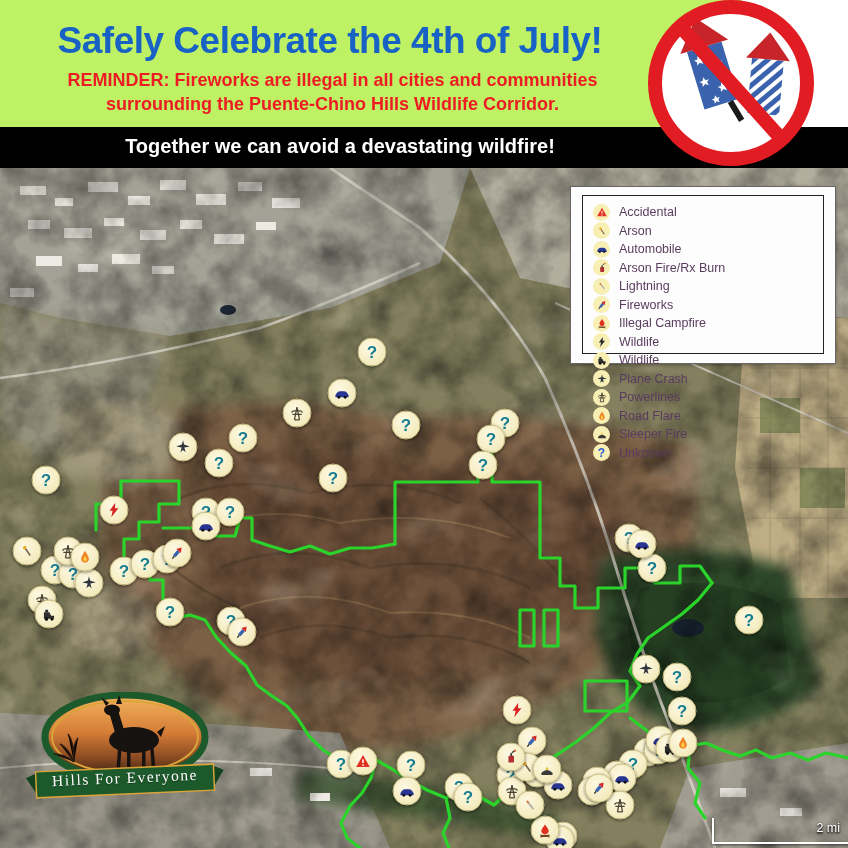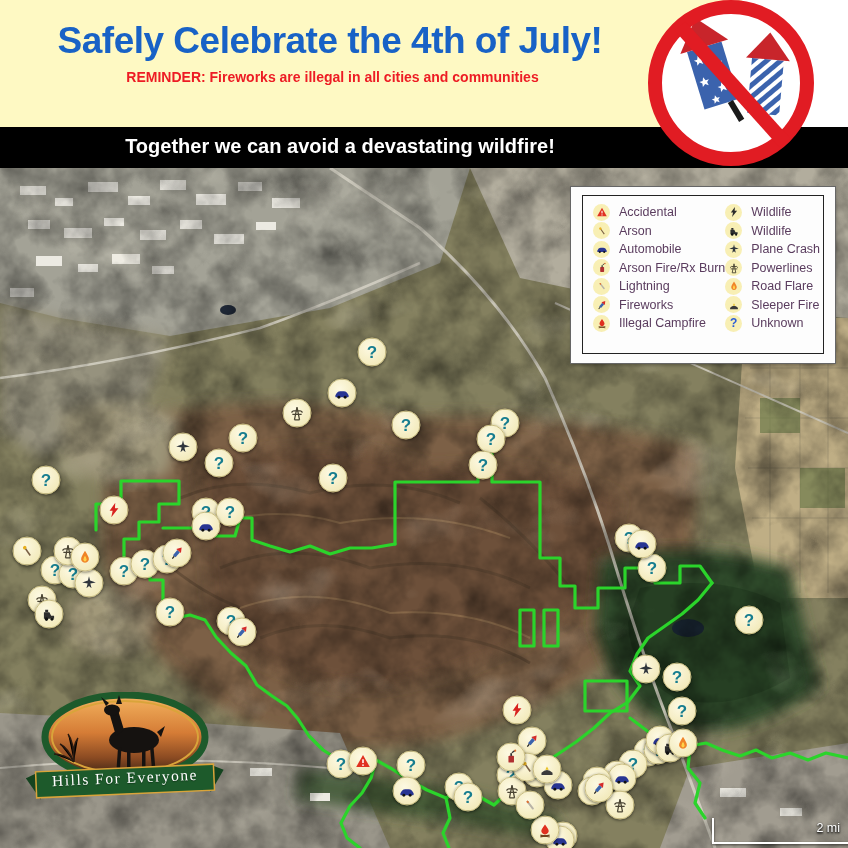--- a/index.html
+++ b/index.html
@@ -1,44 +1,44 @@
 <!DOCTYPE html>
 <html><head>
 <meta charset="utf-8">
 <style>
   html,body{margin:0;padding:0;background:#555;}
   #poster{position:relative;width:848px;height:848px;overflow:hidden;background:#fff;
           font-family:"Liberation Sans",sans-serif;}
   
-  #header{position:absolute;left:0;top:0;width:742px;height:127px;background:#fef9c3;}
+  #header{position:absolute;left:0;top:0;width:742px;height:127px;background:#bef264;}
   #title{position:absolute;left:0;top:20px;width:660px;text-align:center;
          font-size:37px;font-weight:bold;letter-spacing:-0.5px;color:var(--title-blue);}
   #reminder{position:absolute;left:0;top:68px;width:665px;text-align:center;
-            font-size:14px;font-weight:bold;line-height:1.35;color:var(--reminder-red);}
+            font-size:18px;font-weight:bold;line-height:1.35;color:var(--reminder-red);}
   #band{position:absolute;left:0;top:127px;width:848px;height:41px;background:var(--band-bg);padding-left:11px;}
   #band-text{position:absolute;left:0;top:8px;width:680px;text-align:center;
              font-size:20px;font-weight:bold;color:#fff;}
   #nofw{position:absolute;left:640px;top:0px;width:200px;height:168px;}
   
   #map{position:absolute;left:0;top:168px;width:848px;height:680px;overflow:hidden;background:#84805f;}
   #terrain{position:absolute;left:0;top:0;}
   
   .marker{position:absolute;width:27px;height:27px;border-radius:50%;
           background:radial-gradient(circle at 40% 35%,#fdf9e2,#efe5ae);
           border:1px solid #c9bd83;box-shadow:0 1px 3px rgba(0,0,0,.5);
           display:flex;align-items:center;justify-content:center;transform:translate(-50%,-50%);}
   .marker svg{width:17px;height:17px;}
   .qm{font-weight:bold;font-size:17px;color:#177d8f;line-height:1;}
   .ic-lightning{color:#d82320;}
   
   #legend{position:absolute;left:571px;top:19px;width:264px;height:176px;background:#fdfdfd;
           box-shadow:0 0 0 1px #666, 1px 2px 4px rgba(0,0,0,.4);}
   #legend-inner{position:absolute;left:11px;top:8px;right:11px;bottom:9px;border:1.5px solid #222;}
   #legend-title{margin-top:8px;text-align:center;font-size:16.5px;font-weight:bold;color:#26262e;}
-  #legend-cols{display:flex;padding:7px 4px 0 10px;}
+  #legend-cols{display:flex;padding:7px 4px 0 10px;flex-direction:column;}
   .lg-col{flex:1;}
   .lg-row{display:flex;align-items:center;height:18.5px;}
   .lg-icon{width:17px;height:17px;border-radius:50%;background:#f8efb4;flex:0 0 17px;
            display:flex;align-items:center;justify-content:center;}
   .lg-icon svg{width:12px;height:12px;}
   .lg-icon .qm{font-size:12px;color:#2a5bd7;}
   .lg-icon .ic-lightning{color:#2b2b2b;}
   .lg-label{margin-left:9px;font-size:12.5px;color:#5a3c5e;white-space:nowrap;}
   
   #scalebar{position:absolute;left:712px;top:650px;width:136px;height:24px;
@@ -54,20 +54,21 @@
 </style>
 </head>
 <body>
 
 <div id="poster" style="--title-blue: #1862c6; --reminder-red: #ed1c24; --band-bg: #000000;">
 
   <div id="header">
     <div id="title">Safely Celebrate the 4th of July!</div>
     <div id="reminder">
       <span>REMINDER: Fireworks are illegal in all cities and communities</span><br>
+      <span>surrounding the Puente-Chino Hills Wildlife Corridor.</span>
     </div>
   </div>
 
   <div id="band">
     <div id="band-text">Together we can avoid a devastating wildfire!</div>
   </div>
 
   <div id="map">
     <svg id="terrain" width="848" height="680" viewBox="0 0 848 680">
       <defs>

